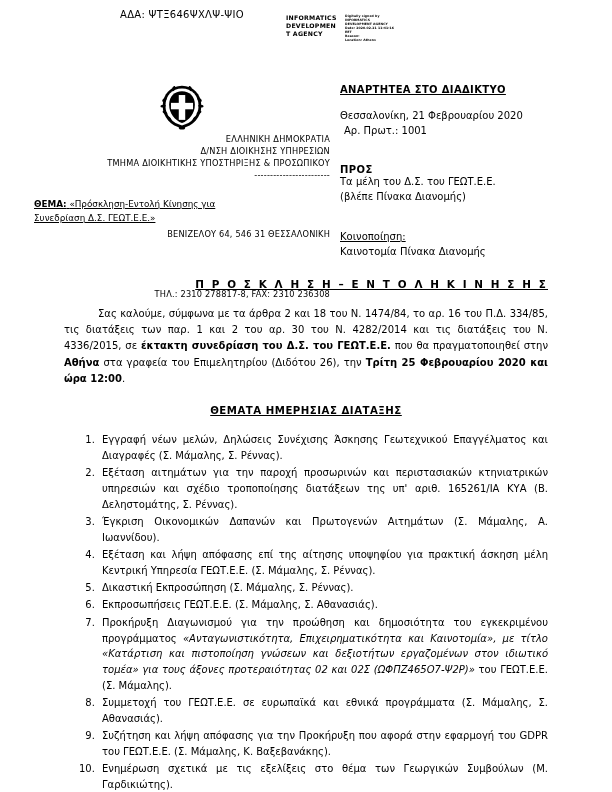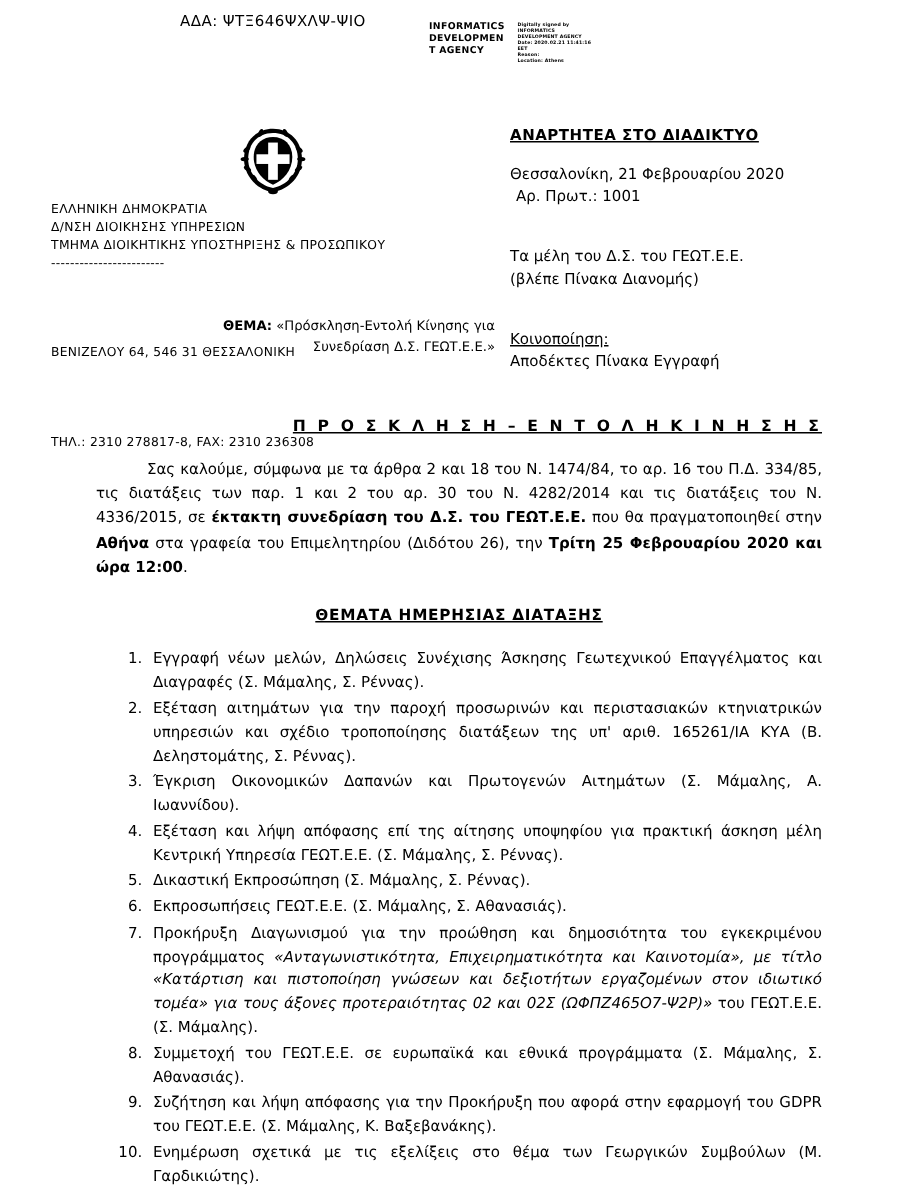--- a/index.html
+++ b/index.html
@@ -71,21 +71,21 @@
     left: 0;
     width: 612px;
     height: 180px;
   }
 
   .hdr-left {
     position: absolute;
     left: 34px;
     top: 6px;
     width: 296px;
-    text-align: left;
+    text-align: right;
   }
   .emblem {
     width: 46px;
     height: 46px;
     margin: 0 auto 4px auto;
     display: block;
   }
   .org-line {
     font-size: 8.2px;
     line-height: 1.45;
@@ -103,25 +103,26 @@
   .addr-line {
     font-size: 8.2px;
     line-height: 1.5;
     letter-spacing: 0.2px;
     margin-top: 48px;
   }
 
   .subject {
     position: absolute;
     left: 34px;
-    top: 134px;
+    top: 120px;
     width: 296px;
-    text-align: right;
+    text-align: left;
     font-size: 8.8px;
     line-height: 1.55;
+    text-decoration: underline;
   }
   .subject b { font-weight: bold; }
 
   .hdr-right {
     position: absolute;
     left: 340px;
     top: 0px;
     width: 258px;
   }
   .anart {
@@ -261,27 +262,28 @@
       <span>«Πρόσκληση-Εντολή Κίνησης για</span><br>
       <span>Συνεδρίαση Δ.Σ. ΓΕΩΤ.Ε.Ε.»</span>
     </div>
 
     <div class="hdr-right">
       <div class="anart">ΑΝΑΡΤΗΤΕΑ ΣΤΟ ΔΙΑΔΙΚΤΥΟ</div>
       <div class="r-line">Θεσσαλονίκη, 21 Φεβρουαρίου 2020</div>
       <div class="r-line r-indent">Αρ. Πρωτ.: 1001</div>
 
       <div class="r-block">
+        <div class="r-bold">ΠΡΟΣ</div>
         <div class="r-line">Τα μέλη του Δ.Σ. του ΓΕΩΤ.Ε.Ε.</div>
         <div class="r-line">(βλέπε Πίνακα Διανομής)</div>
       </div>
 
       <div class="r-block">
         <div class="r-line r-ul">Κοινοποίηση:</div>
-        <div class="r-line">Αποδέκτες Πίνακα Εγγραφή</div>
+        <div class="r-line">Καινοτομία Πίνακα Διανομής</div>
       </div>
     </div>
   </div>
 
   <div class="body-wrap">
 
     <div class="doc-title">Π Ρ Ο Σ Κ Λ Η Σ Η – Ε Ν Τ Ο Λ Η  Κ Ι Ν Η Σ Η Σ</div>
 
     <p class="intro">
       <span>Σας καλούμε, σύμφωνα με τα άρθρα 2 και 18 του Ν. 1474/84, το αρ. 16 του Π.Δ. 334/85, τις διατάξεις των παρ. 1 και 2 του αρ. 30 του Ν. 4282/2014 και τις διατάξεις του Ν. 4336/2015, σε </span><b>έκτακτη συνεδρίαση του Δ.Σ. του ΓΕΩΤ.Ε.Ε.</b><span> που θα πραγματοποιηθεί στην </span><b>Αθήνα</b><span> στα γραφεία του Επιμελητηρίου (Διδότου 26), την </span><b>Τρίτη 25 Φεβρουαρίου 2020 και ώρα 12:00</b><span>.</span>

